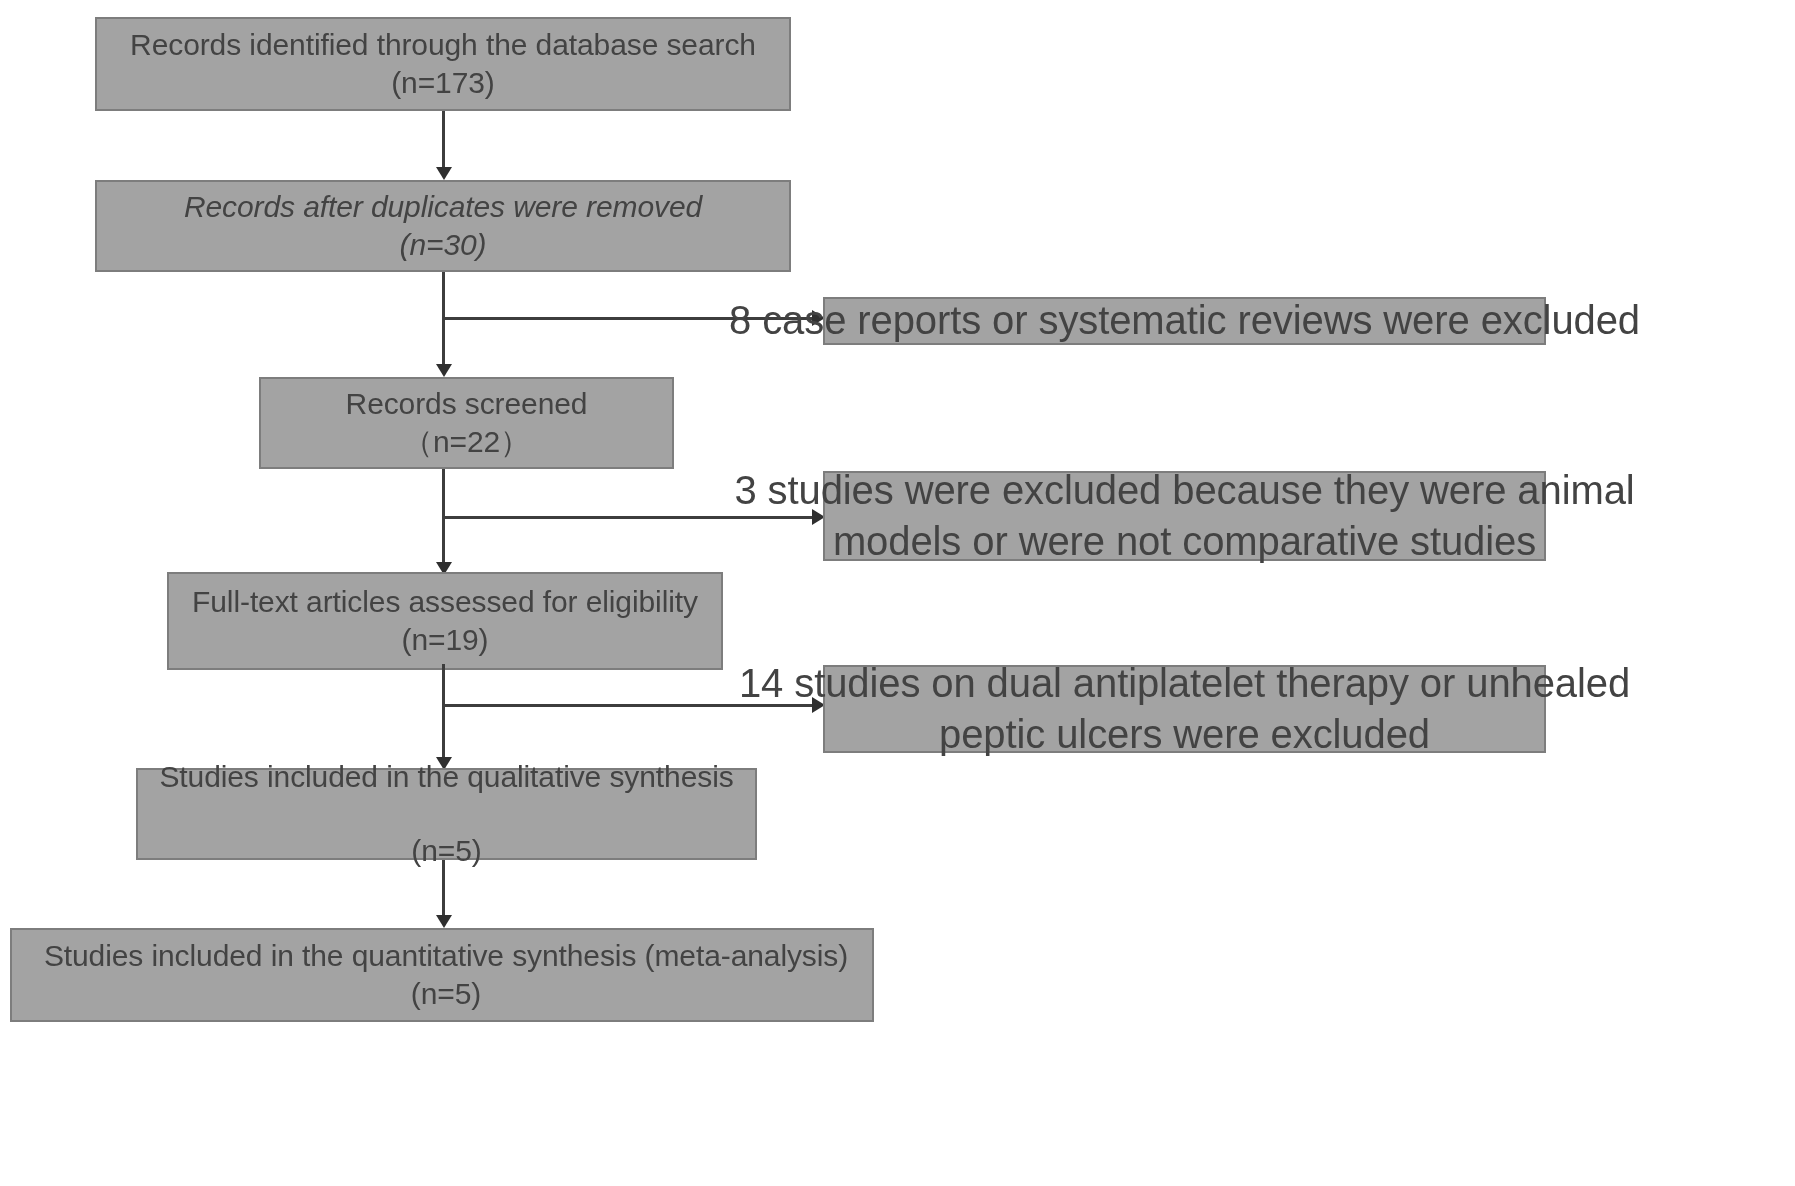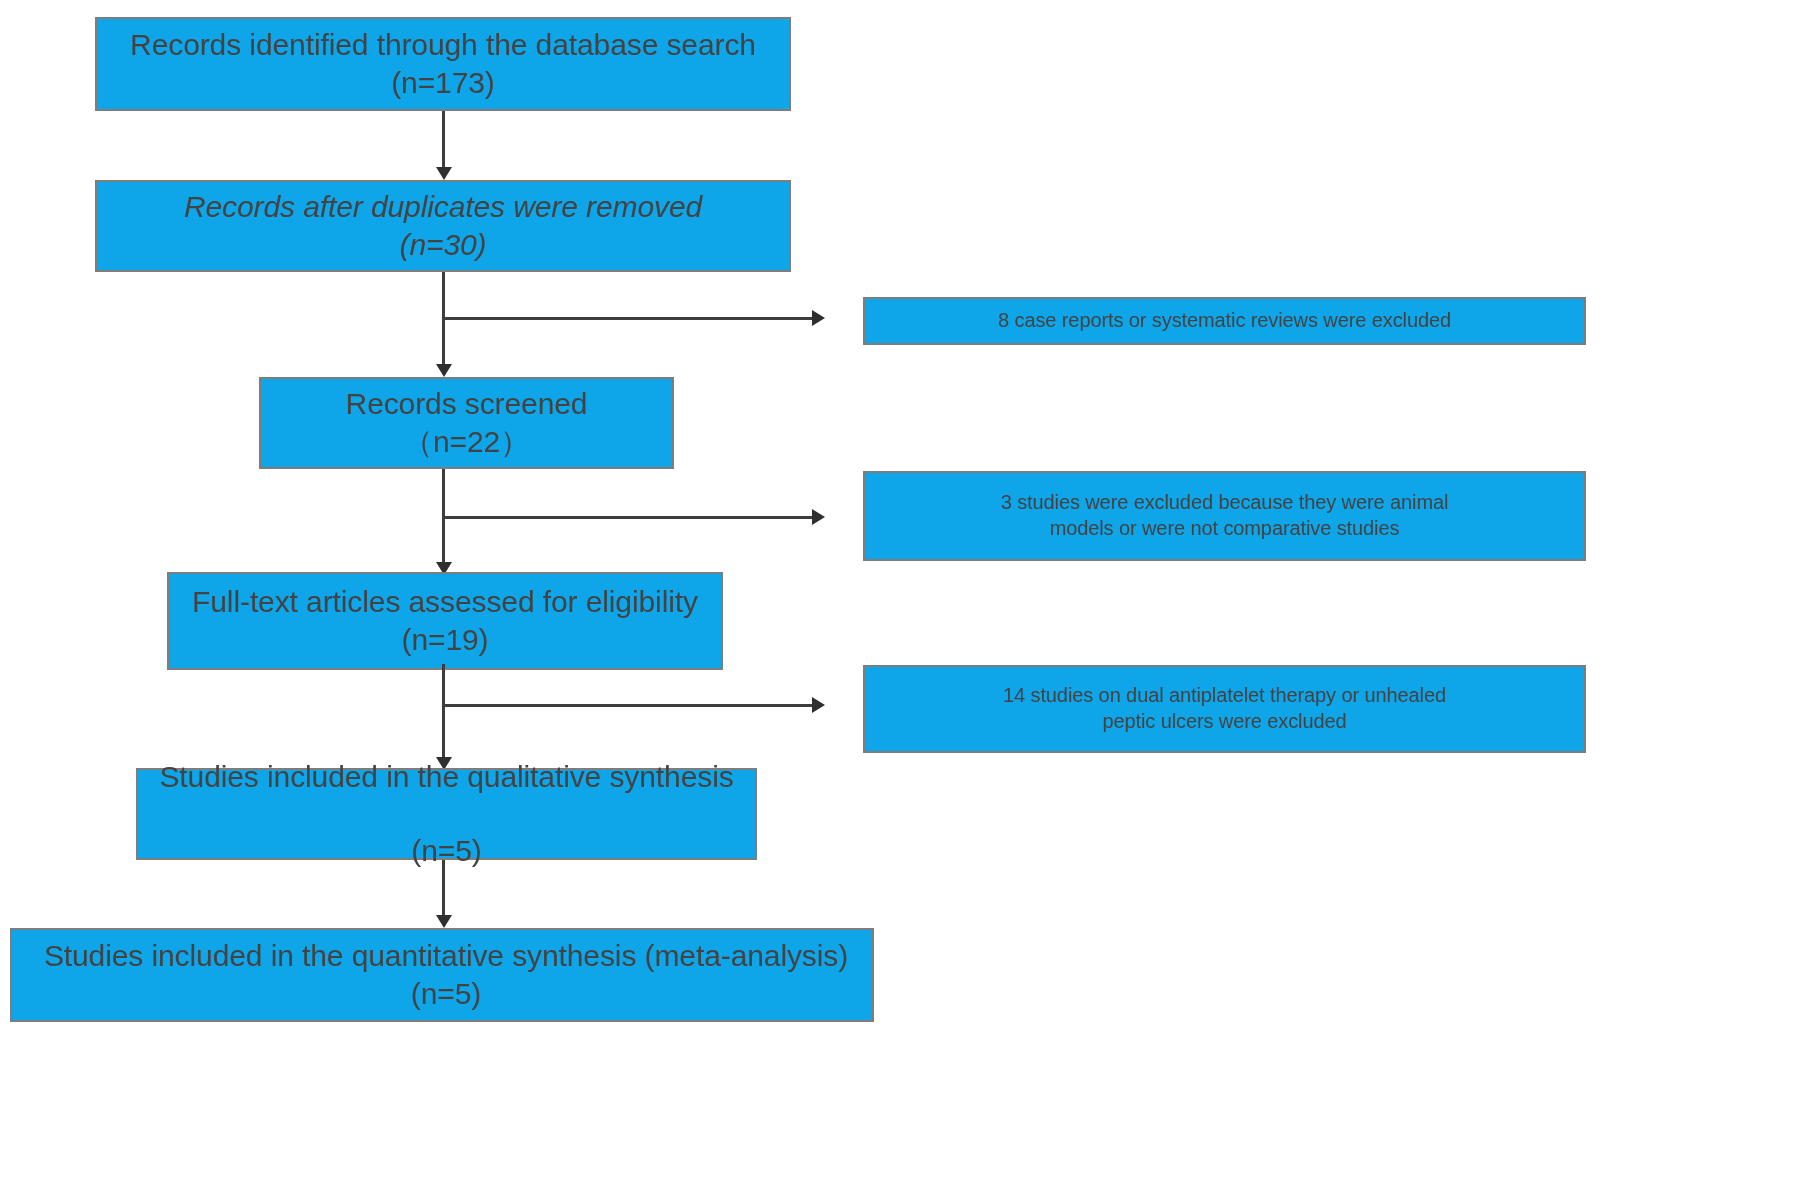--- a/index.html
+++ b/index.html
@@ -15,36 +15,36 @@
     position: relative;
     width: 1795px;
     height: 1186px;
     background: #ffffff;
     overflow: hidden;
   }
   .flow-box {
     position: absolute;
     box-sizing: border-box;
     border: 2px solid #7d7d7d;
-    background: #0ea5e9;
+    background: #a3a3a3;
     display: flex;
     flex-direction: column;
     align-items: center;
     justify-content: center;
     text-align: center;
     color: #434343;
     line-height: 1.28;
     letter-spacing: -0.1px;
   }
   .flow-box .line {
     display: block;
     white-space: nowrap;
   }
   .t-main { font-size: 30px; }
-  .t-side { font-size: 20px; margin-left: 40px; }
+  .t-side { font-size: 40px; }
 
   
   .vline {
     position: absolute;
     width: 0;
     border-left: 3px solid #3d3d3d;
   }
   .hline {
     position: absolute;
     height: 0;

